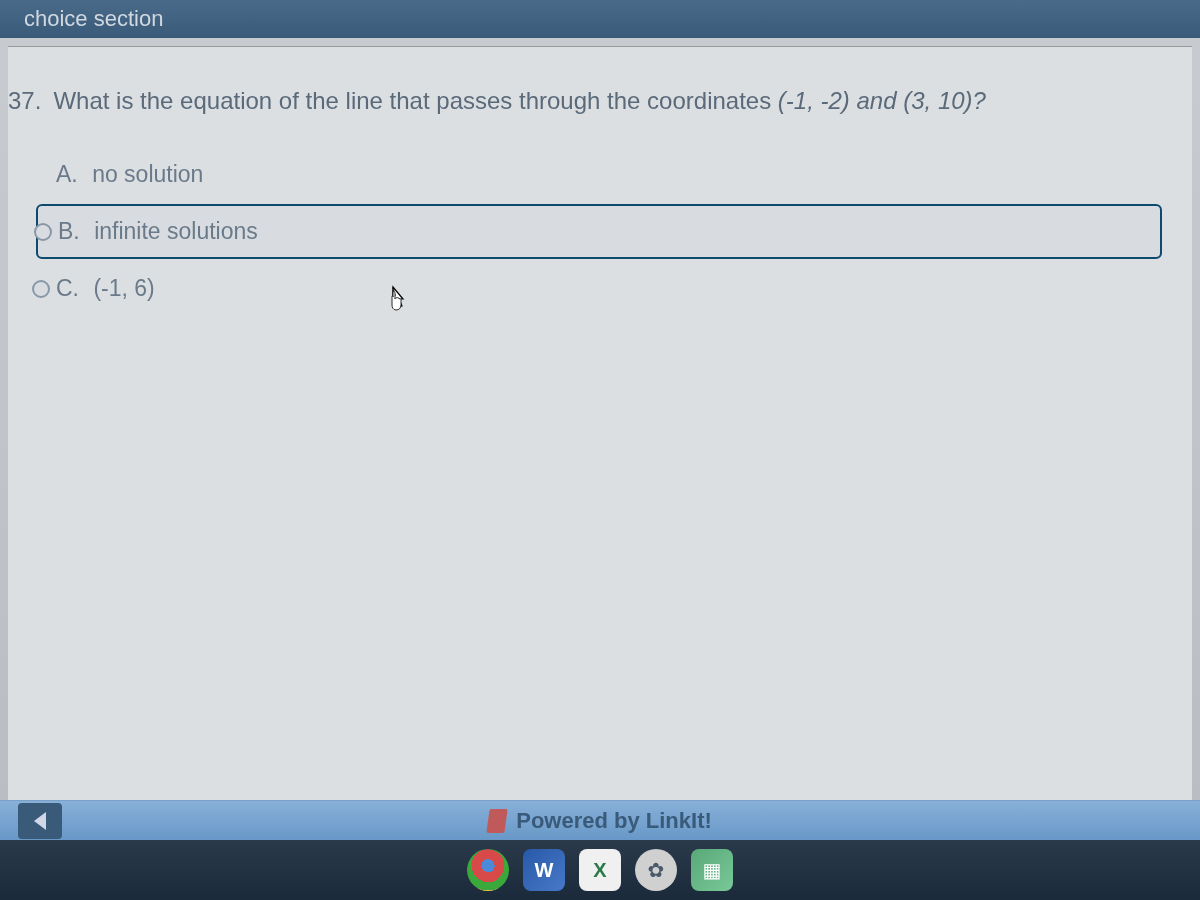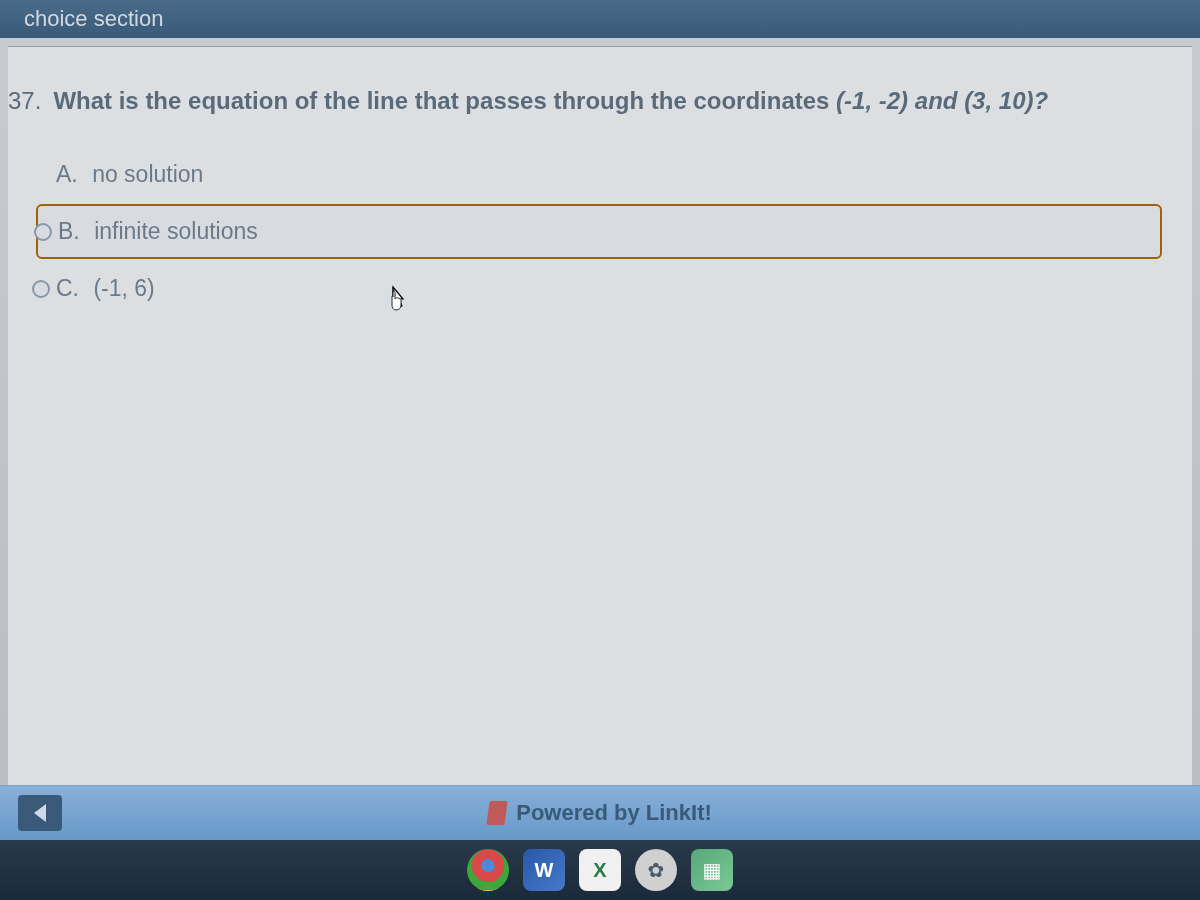--- a/index.html
+++ b/index.html
@@ -41,21 +41,20 @@
     }
     
     .question-number {
       color: #5a6a7a;
       margin-right: 12px;
       white-space: nowrap;
     }
     
     .question-text {
       color: #5a6a7a;
-      font-weight: bold;
     }
     
     .question-text .em {
       font-style: italic;
     }
     
     .choices {
       padding-left: 38px;
     }
     
@@ -63,21 +62,21 @@
       padding: 12px 20px;
       margin: 4px 10px 4px -10px;
       font-size: 23px;
       color: #6a7a8a;
       border-radius: 6px;
       cursor: pointer;
       position: relative;
     }
     
     .choice.selected {
-      border: 2px solid #a16207;
+      border: 2px solid #0c4a6e;
       background: #d8dce0;
       margin-left: -10px;
     }
     
     .choice-letter {
       color: #6a7a8a;
       margin-right: 8px;
     }
     
     .choice-text {
@@ -91,21 +90,21 @@
       width: 24px;
       height: 28px;
       pointer-events: none;
     }
     
     .powered-bar {
       position: absolute;
       bottom: 60px;
       left: 0;
       right: 0;
-      height: 55px;
+      height: 40px;
       background: linear-gradient(to bottom, #88b0d8 0%, #6898c8 100%);
       display: flex;
       align-items: center;
       justify-content: center;
       border-top: 1px solid #7aa0c8;
     }
     
     .powered-bar .icon-left {
       position: absolute;
       left: 18px;

